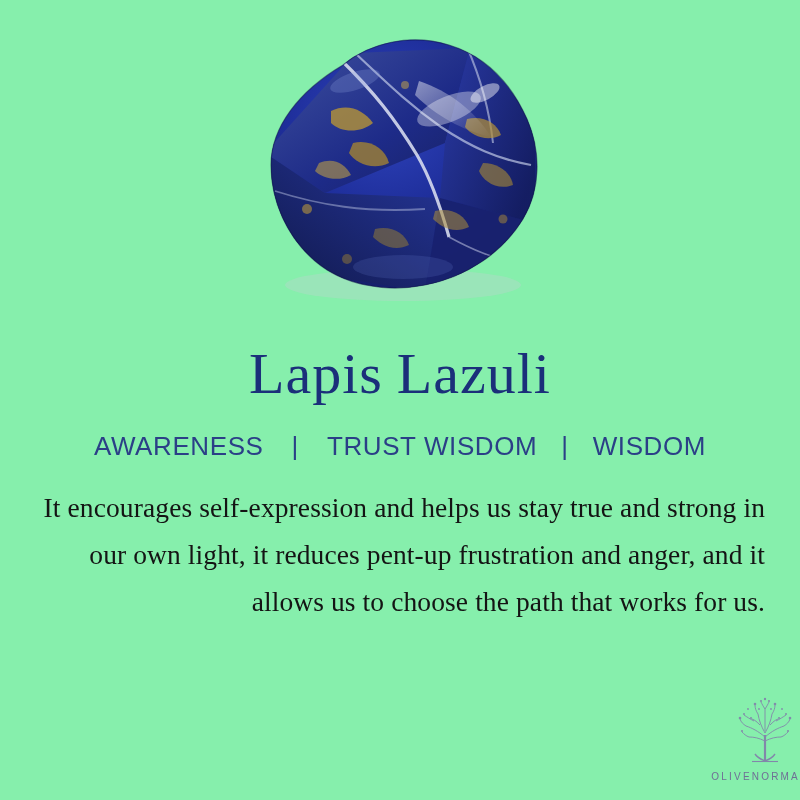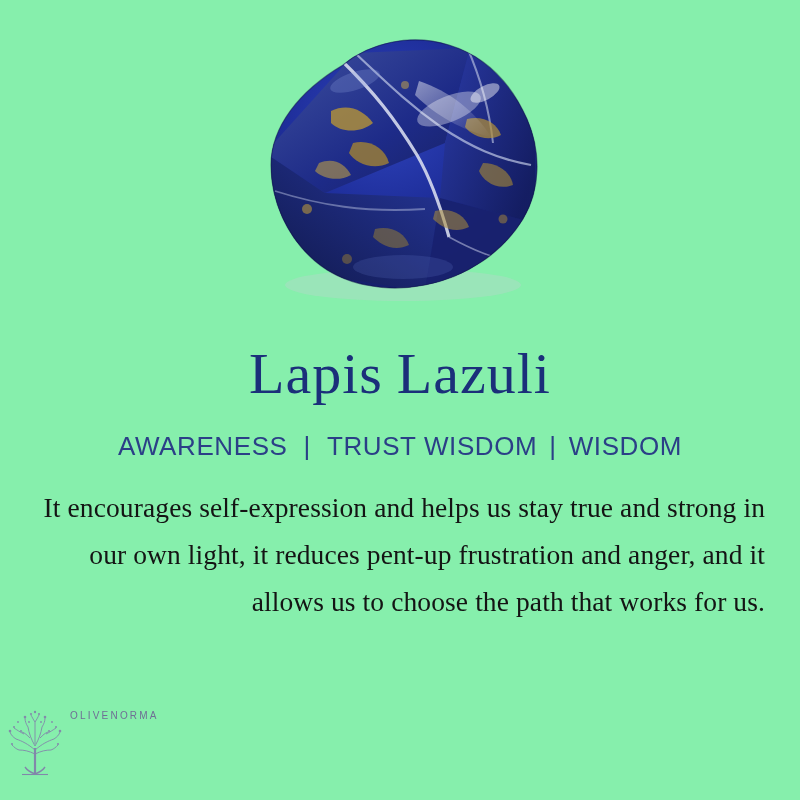--- a/index.html
+++ b/index.html
@@ -56,21 +56,21 @@
   
   .keywords {
     margin-top: 26px;
     font-family: "Liberation Sans", sans-serif;
     font-size: 26px;
     color: #2b3f87;
     letter-spacing: 0.6px;
     display: flex;
     align-items: center;
     justify-content: center;
-    gap: 4px;
+    gap: 16px;
     font-weight: 300;
   }
   .keywords .kw { padding: 0 2px; }
   .keywords .sep {
     padding: 0 10px;
     color: #2b3f87;
   }
   .keywords .sep.tight { padding: 0 6px; }
 
   
@@ -85,22 +85,22 @@
     letter-spacing: 0.1px;
   }
 
   
   .logo-block {
     position: absolute;
     bottom: 18px;
     left: 0;
     right: 0;
     display: flex;
-    flex-direction: row;
-    align-items: flex-start;
+    flex-direction: column;
+    align-items: flex-end;
   }
   .logo-mark { display: block; }
   .logo-text {
     margin-top: 2px;
     font-family: "Liberation Sans", sans-serif;
     font-size: 10px;
     letter-spacing: 2.2px;
     color: #6f6f95;
   }
 </style>

